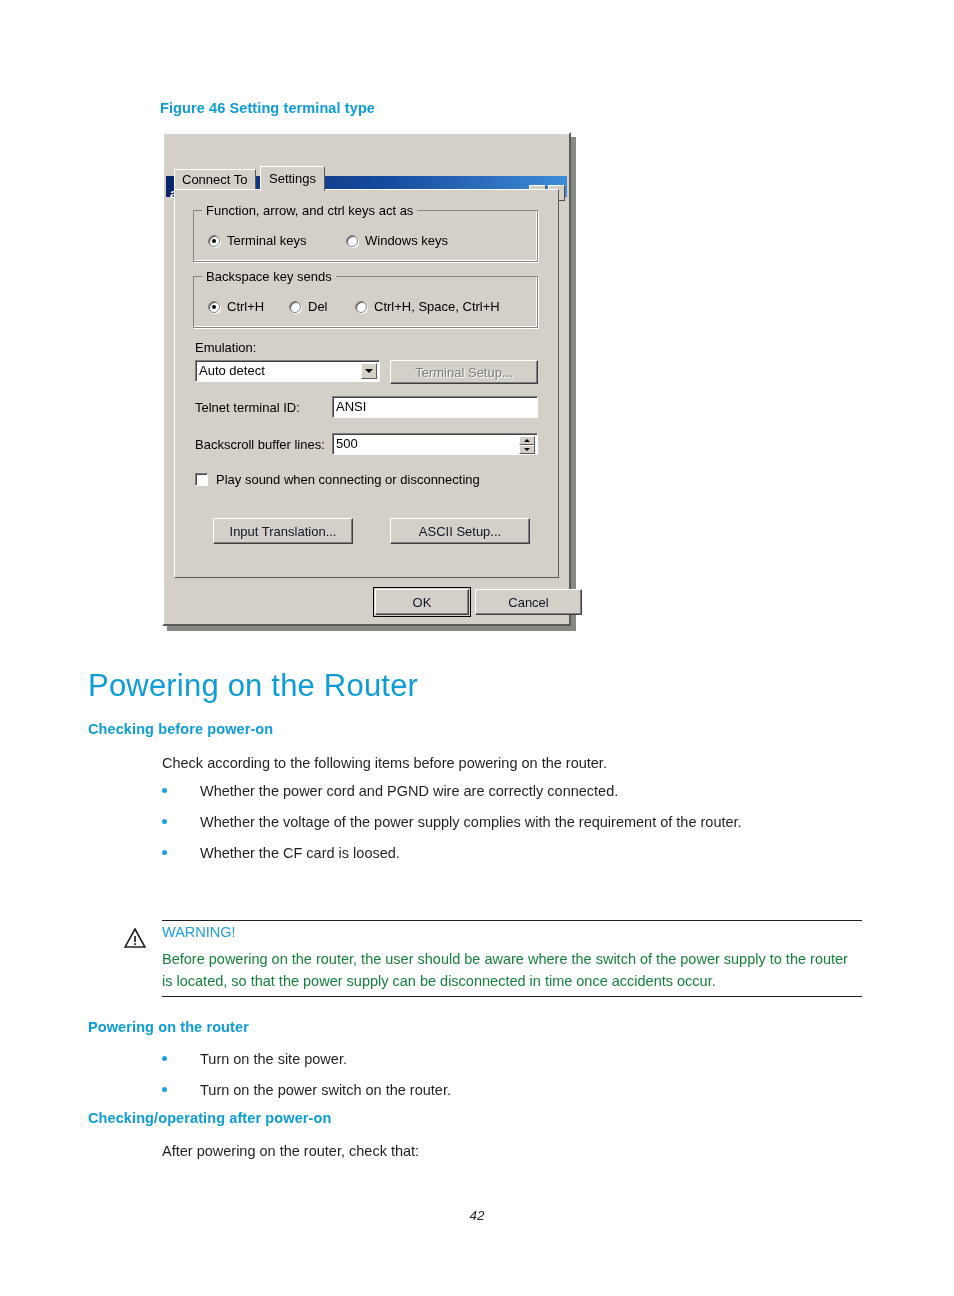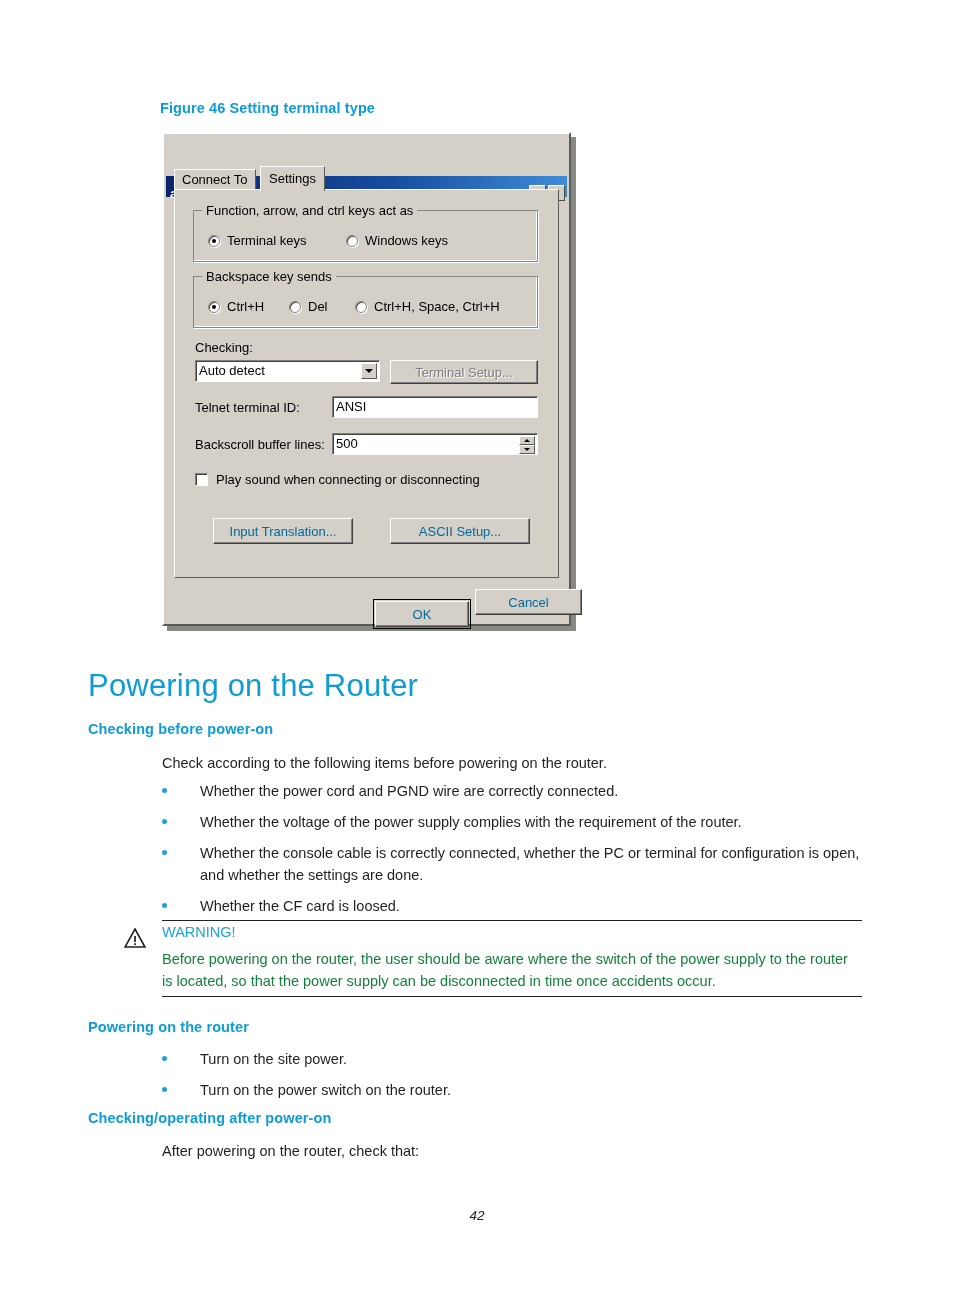--- a/index.html
+++ b/index.html
@@ -249,21 +249,21 @@
   .btn {
     position: absolute;
     background: #d4d0c8;
     border-top: 1px solid #ffffff;
     border-left: 1px solid #ffffff;
     border-right: 1px solid #404040;
     border-bottom: 1px solid #404040;
     box-shadow: inset -1px -1px 0 #808080;
     box-sizing: border-box;
     font-size: 13px;
-    color: #0369a1;
+    color: #0f172a;
     display: flex;
     align-items: center;
     justify-content: center;
     white-space: nowrap;
   }
   .btn.disabled { color: #808080; text-shadow: 1px 1px 0 #ffffff; }
   .btn.default { outline: 1px solid #000; outline-offset: 1px; }
 
   .checkbox-row { position: absolute; display: flex; align-items: center; }
   .checkbox {
@@ -412,21 +412,21 @@
       <div class="radio-row" style="left:95px; top:22px;">
         <span class="radio"></span>
         <span class="radio-label">Del</span>
       </div>
       <div class="radio-row" style="left:161px; top:22px;">
         <span class="radio"></span>
         <span class="radio-label">Ctrl+H, Space, Ctrl+H</span>
       </div>
     </div>
 
-    <div class="field-label" style="left:20px; top:150px;">Checking:</div>
+    <div class="field-label" style="left:20px; top:150px;">Emulation:</div>
     <div class="textinput" style="left:20px; top:170px; width:185px; height:22px;">
       <span>Auto detect</span>
       <span class="combo-arrow"></span>
     </div>
     <div class="btn disabled" style="left:215px; top:170px; width:148px; height:24px;">Terminal Setup...</div>
 
     <div class="field-label" style="left:20px; top:210px;">Telnet terminal ID:</div>
     <div class="textinput" style="left:157px; top:206px; width:206px; height:22px;">
       <span>ANSI</span>
     </div>
@@ -442,34 +442,33 @@
 
     <div class="checkbox-row" style="left:20px; top:282px;">
       <span class="checkbox"></span>
       <span class="checkbox-label">Play sound when connecting or disconnecting</span>
     </div>
 
     <div class="btn" style="left:38px; top:328px; width:140px; height:26px;">Input Translation...</div>
     <div class="btn" style="left:215px; top:328px; width:140px; height:26px;">ASCII Setup...</div>
   </div>
 
-  <div class="btn default" style="left:211px; top:455px; width:94px; height:26px;margin-top:12px;">OK</div>
+  <div class="btn default" style="left:211px; top:455px; width:94px; height:26px;">OK</div>
   <div class="btn" style="left:311px; top:455px; width:107px; height:26px;">Cancel</div>
 </div>
 
 <div class="h1">Powering on the Router</div>
 
 <div class="h2" style="top:721px;">Checking before power-on</div>
 
 <div class="para" style="left:162px; top:752px; width:700px;">Check according to the following items before powering on the router.</div>
 
 <div class="bullet-list" style="left:162px; top:780px; width:710px;">
   <div class="bullet-item">Whether the power cord and PGND wire are correctly connected.</div>
   <div class="bullet-item">Whether the voltage of the power supply complies with the requirement of the router.</div>
-  <div class="bullet-item">Whether the console cable is correctly connected, whether the PC or terminal for configuration is open, and whether the settings are done.</div>
   <div class="bullet-item">Whether the CF card is loosed.</div>
 </div>
 
 <div class="warn-block">
   <div class="warn-rule-top"></div>
   <div class="warn-icon">
     <svg viewBox="0 0 22 20" width="22" height="20" aria-hidden="true">
       <polygon points="11,1 21,19 1,19" fill="none" stroke="#231f20" stroke-width="1.6"></polygon>
       <rect x="10.2" y="8" width="1.7" height="6" fill="#231f20"></rect>
       <rect x="10.2" y="15.2" width="1.7" height="1.8" fill="#231f20"></rect>

